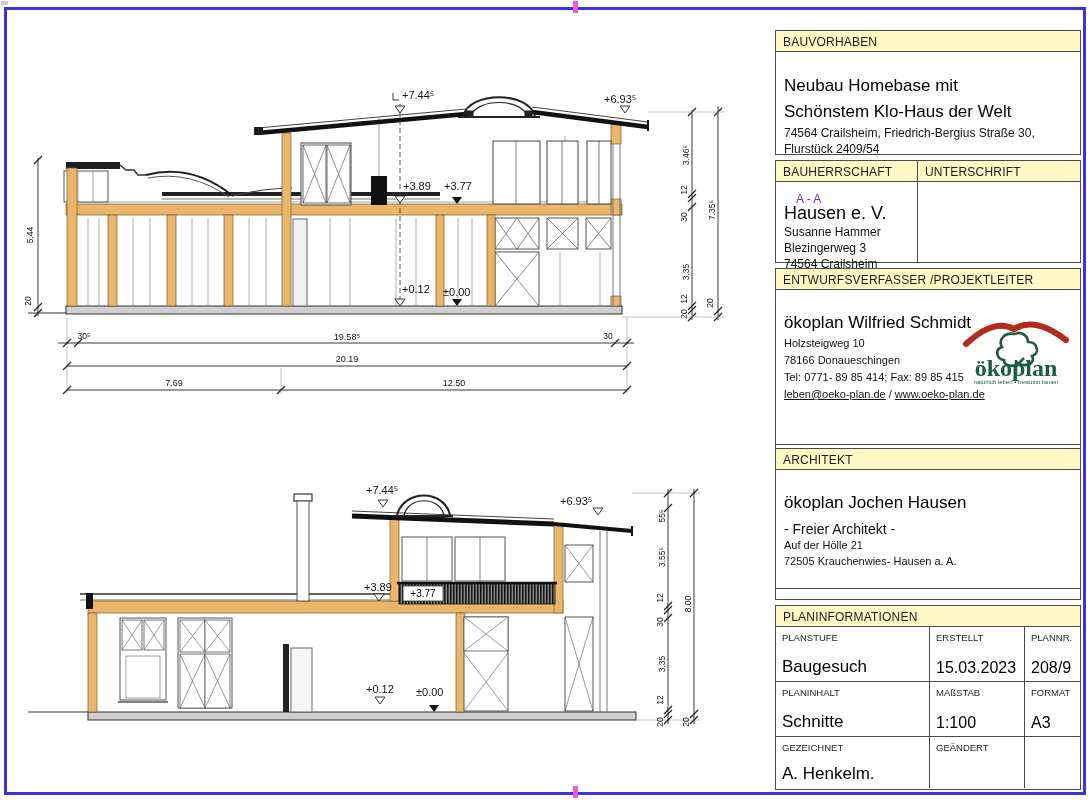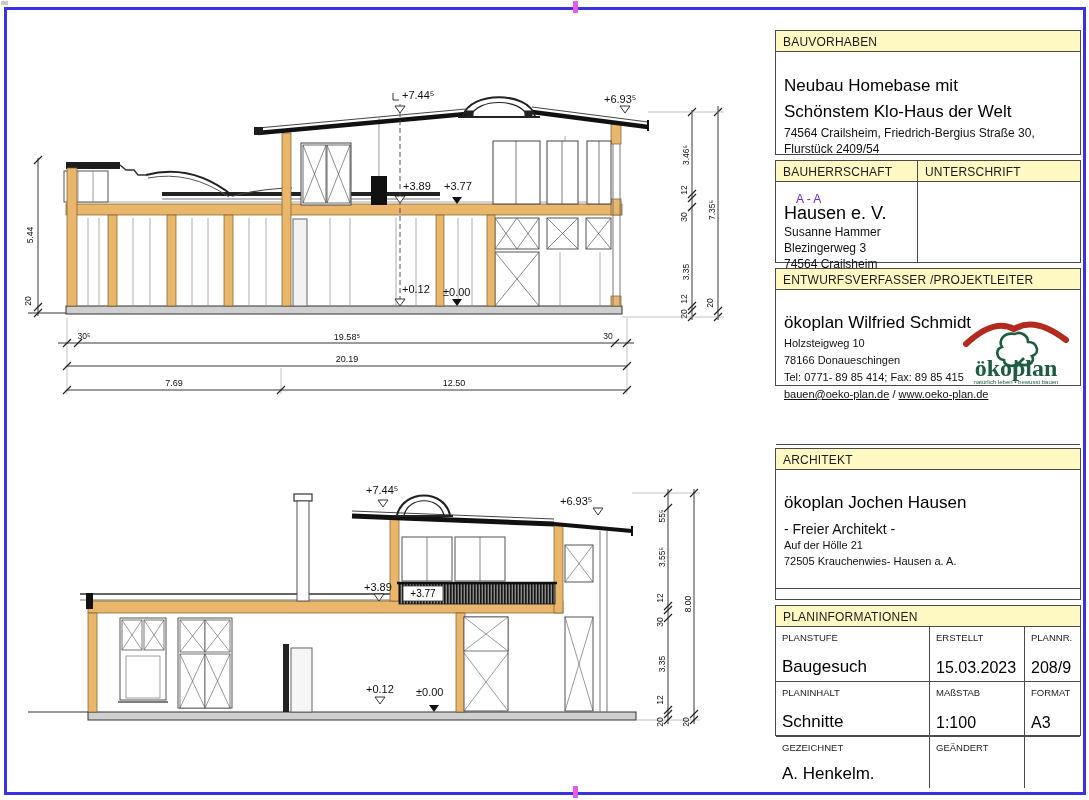--- a/index.html
+++ b/index.html
@@ -370,29 +370,29 @@
           <div class="small">74564 Crailsheim</div>
         </div>
       </div>
       <div class="c2">
         <div class="hd">UNTERSCHRIFT</div>
         <div class="body"></div>
       </div>
     </div>
   </div>
 
-  <div class="tb" style="top:268px;height:118px;">
+  <div class="tb" style="top:268px;height:200px;">
     <div class="hd">ENTWURFSVERFASSER /PROJEKTLEITER</div>
     <div class="body" style="height:98px;">
       <div class="big" style="line-height:24px;">ökoplan Wilfried Schmidt</div>
       <div class="small" style="font-size:11px;line-height:17px;">Holzsteigweg 10</div>
       <div class="small" style="font-size:11px;line-height:17px;">78166 Donaueschingen</div>
       <div class="small" style="font-size:11px;line-height:17px;">Tel: 0771- 89 85 414; Fax: 89 85 415</div>
       <div class="small" style="font-size:11px;line-height:17px;">
-        <span class="link">bauen@oeko-plan.de</span><span> / </span><span class="link">www.oeko-plan.de</span>
+        <span class="link">leben@oeko-plan.de</span><span> / </span><span class="link">www.oeko-plan.de</span>
       </div>
 
       <svg class="logo" viewBox="0 0 112 72">
         <path d="M6,30 Q34,4 54,15" fill="none" stroke="#b32b1e" stroke-width="6" stroke-linecap="round"></path>
         <path d="M56,14 Q76,3 106,26" fill="none" stroke="#b32b1e" stroke-width="6" stroke-linecap="round"></path>
         <g fill="none" stroke="#1d5c40" stroke-width="2.6">
           <path d="M55,20 C44,18 38,26 42,33 C35,35 36,45 44,46 C44,52 54,54 58,49 C66,54 76,49 72,42 C80,40 78,28 68,28 C68,21 60,17 55,20 Z"></path>
           <line x1="56" y1="46" x2="56" y2="60"></line>
           <line x1="56" y1="52" x2="64" y2="44"></line>
         </g>
@@ -407,21 +407,21 @@
     <div class="hd">ARCHITEKT</div>
     <div class="body" style="height:76px;">
       <div class="big" style="line-height:24px;">ökoplan Jochen Hausen</div>
       <div class="small" style="font-size:14px;line-height:16px;margin-top:6px;">- Freier Architekt -</div>
       <div class="small" style="font-size:11px;line-height:16px;">Auf der Hölle 21</div>
       <div class="small" style="font-size:11px;line-height:16px;">72505 Krauchenwies- Hausen a. A.</div>
     </div>
     <div class="divider" style="height:45px;"></div>
   </div>
 
-  <div class="tb" style="top:605px;height:131px;">
+  <div class="tb" style="top:605px;height:185px;">
     <div class="hd">PLANINFORMATIONEN</div>
     <div class="pi-grid">
       <div class="pi-cell">
         <div class="pi-label">PLANSTUFE</div>
         <div class="pi-value v1">Baugesuch</div>
       </div>
       <div class="pi-cell">
         <div class="pi-label">ERSTELLT</div>
         <div class="pi-value">15.03.2023</div>
       </div>

